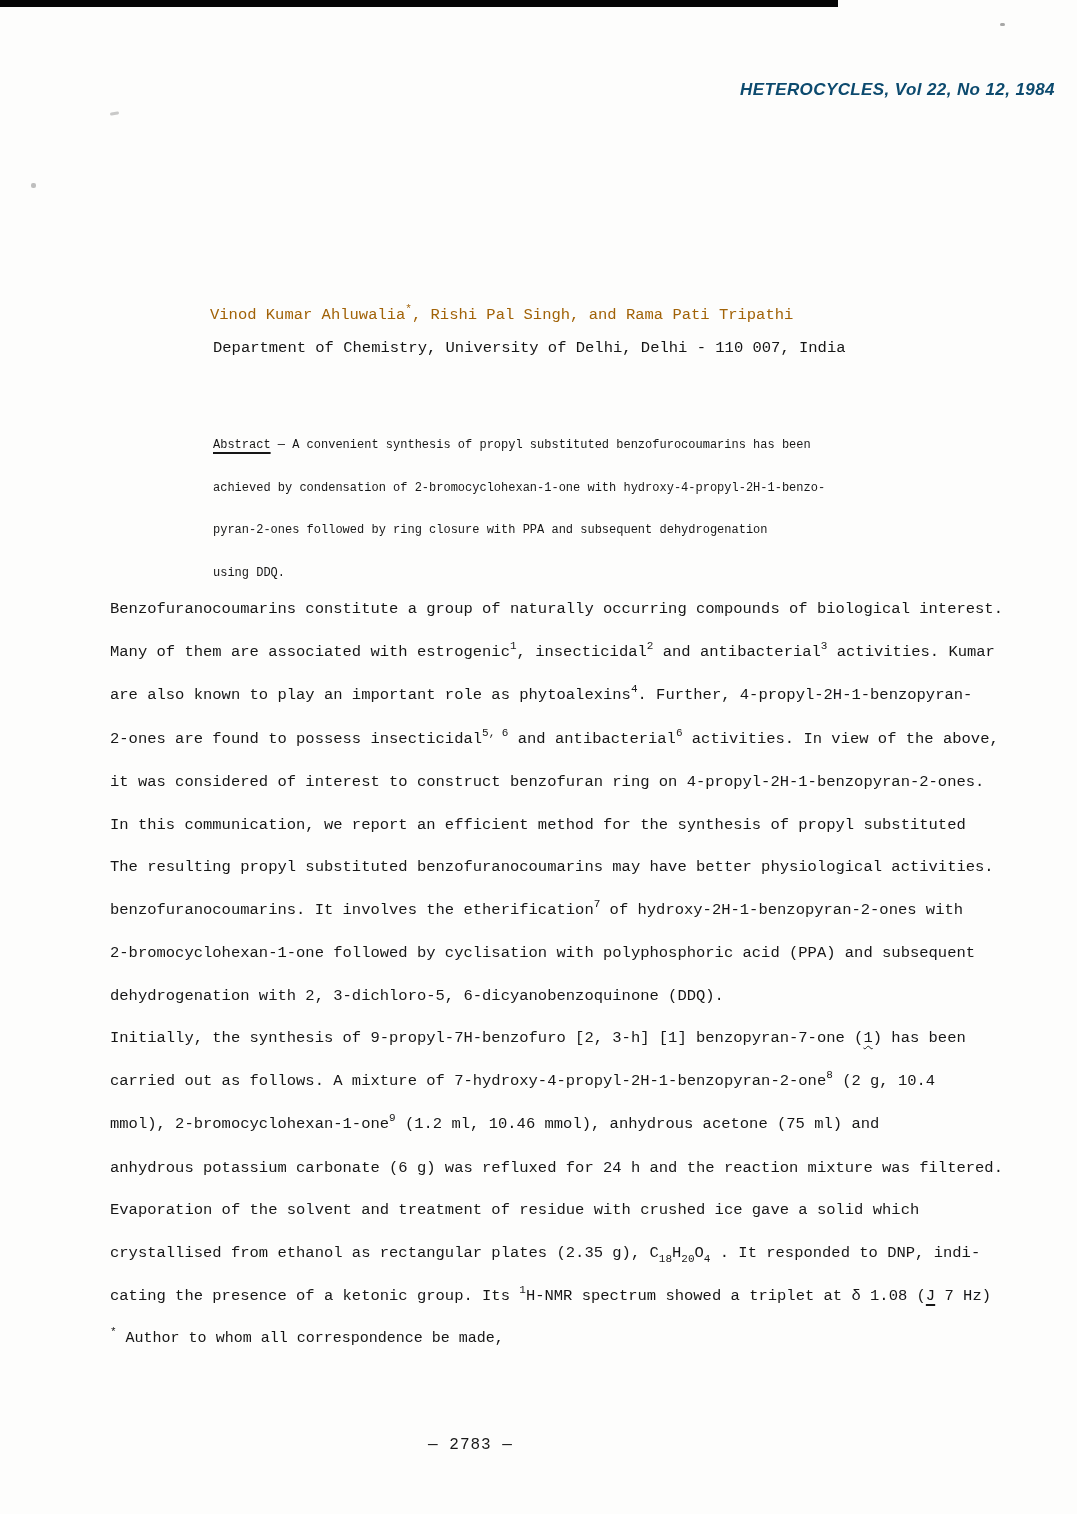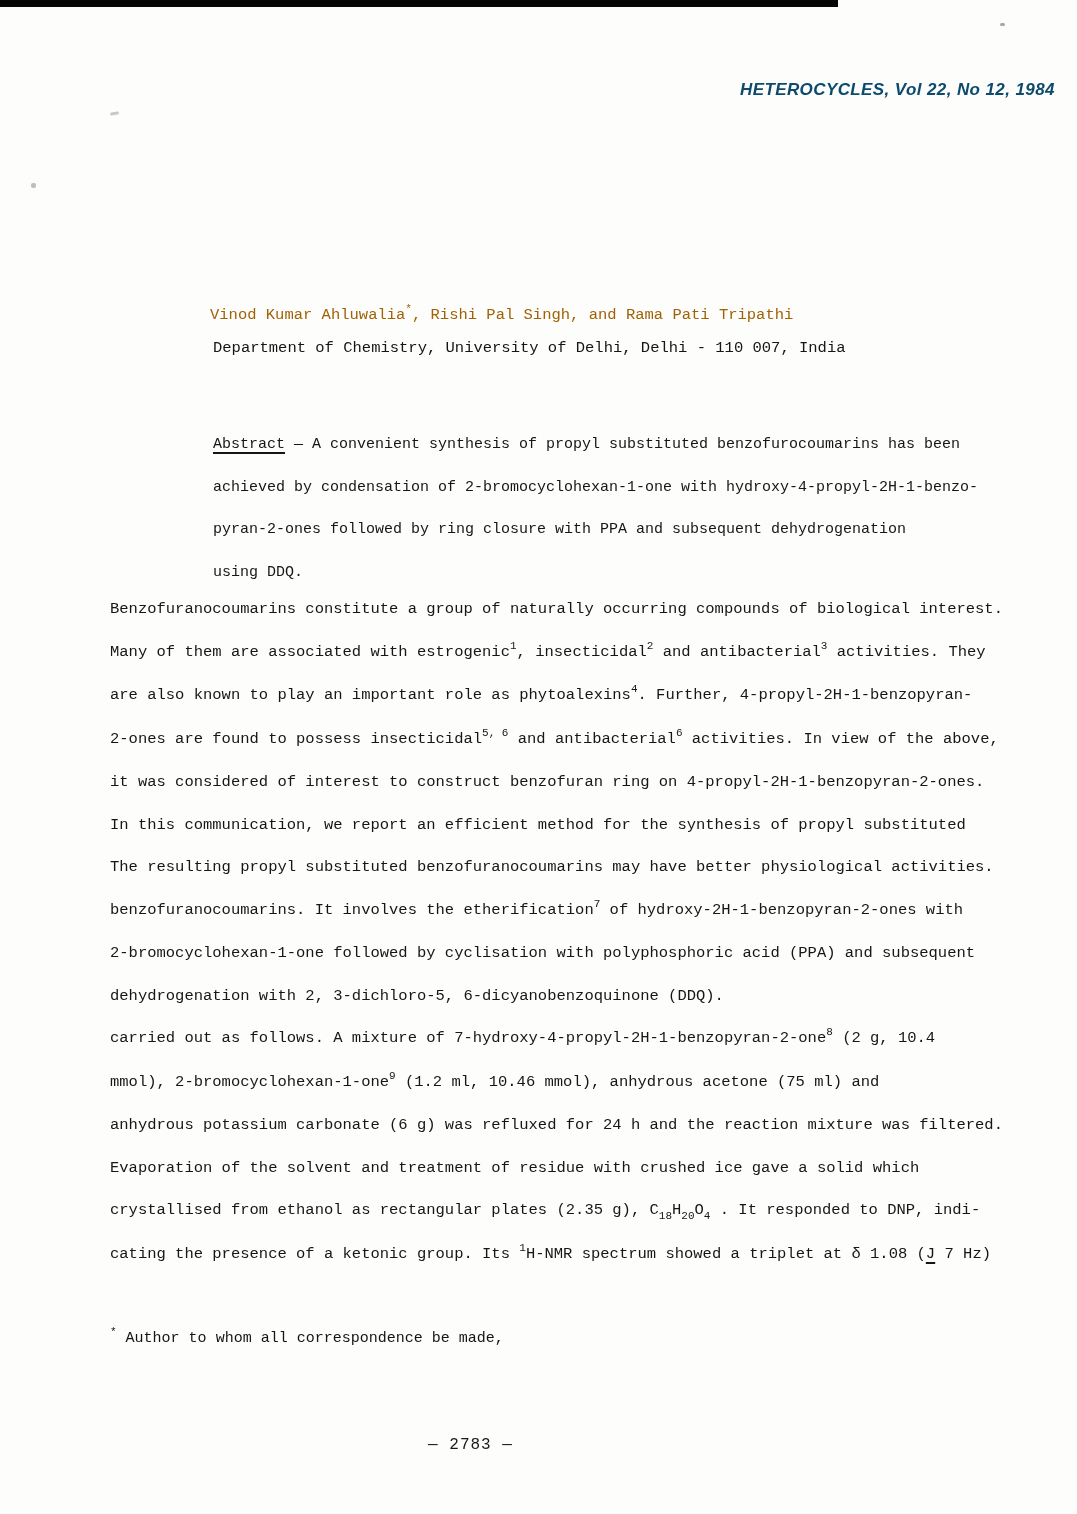--- a/index.html
+++ b/index.html
@@ -37,21 +37,21 @@
     position:absolute;left:210px;top:306px;
     font-size:15.5px;white-space:nowrap;color:#a16207;
   }
   .affiliation{
     position:absolute;left:213px;top:339px;
     font-size:15.5px;white-space:nowrap;color:#151515;
   }
   .abstract{
     position:absolute;left:213px;top:424px;width:810px;
   }
-  .abstract .tline{line-height:42.5px;font-size:15px;white-space:nowrap;}
+  .abstract .tline{line-height:42.5px;font-size:12px;white-space:nowrap;}
   .body-text{
     position:absolute;left:110px;top:588px;width:950px;
   }
   .body-text .tline{line-height:42.5px;font-size:15.5px;white-space:nowrap;}
   .footnote{
     position:absolute;left:110px;top:1330px;
     font-size:15px;white-space:nowrap;color:#151515;text-align:right;
   }
   .page-number{
     position:absolute;left:0;top:1436px;width:941px;
@@ -82,29 +82,30 @@
 
   <div class="abstract typed">
       <div class="tline"><span class="run-u">Abstract</span><span> — A convenient synthesis of propyl substituted benzofurocoumarins has been</span></div>
       <div class="tline"><span>achieved by condensation of 2-bromocyclohexan-1-one with hydroxy-4-propyl-2H-1-benzo-</span></div>
       <div class="tline"><span>pyran-2-ones followed by ring closure with PPA and subsequent dehydrogenation</span></div>
       <div class="tline"><span>using DDQ.</span></div>
     </div>
 
   <div class="body-text typed">
       <div class="tline"><span>Benzofuranocoumarins constitute a group of naturally occurring compounds of biological interest.</span></div>
-      <div class="tline"><span>Many of them are associated with estrogenic</span><span class="run-sup">1</span><span>, insecticidal</span><span class="run-sup">2</span><span> and antibacterial</span><span class="run-sup">3</span><span> activities.  They</span></div>
+      <div class="tline"><span>Many of them are associated with estrogenic</span><span class="run-sup">1</span><span>, insecticidal</span><span class="run-sup">2</span><span> and antibacterial</span><span class="run-sup">3</span><span> activities.  Kumar</span></div>
       <div class="tline"><span>are also known to play an important role as phytoalexins</span><span class="run-sup">4</span><span>.  Further, 4-propyl-2H-1-benzopyran-</span></div>
       <div class="tline"><span>2-ones are found to possess insecticidal</span><span class="run-sup">5, 6</span><span> and antibacterial</span><span class="run-sup">6</span><span> activities.   In view of the above,</span></div>
       <div class="tline"><span>it was considered of interest to construct benzofuran ring on 4-propyl-2H-1-benzopyran-2-ones.</span></div>
       <div class="tline"><span>In this communication, we report an efficient method for the synthesis of propyl substituted</span></div>
       <div class="tline"><span>The resulting propyl substituted benzofuranocoumarins may have better physiological activities.</span></div>
       <div class="tline"><span>benzofuranocoumarins.  It involves the etherification</span><span class="run-sup">7</span><span> of hydroxy-2H-1-benzopyran-2-ones with</span></div>
       <div class="tline"><span>2-bromocyclohexan-1-one followed by cyclisation with polyphosphoric acid (PPA) and subsequent</span></div>
       <div class="tline"><span>dehydrogenation with 2, 3-dichloro-5, 6-dicyanobenzoquinone (DDQ).</span></div>
+      <div class="tline"><span>Initially, the synthesis of 9-propyl-7H-benzofuro [2, 3-h] [1]  benzopyran-7-one (</span><span class="run-wavy">1</span><span>) has been</span></div>
       <div class="tline"><span>carried out as follows.  A mixture of 7-hydroxy-4-propyl-2H-1-benzopyran-2-one</span><span class="run-sup">8</span><span> (2 g, 10.4</span></div>
       <div class="tline"><span>mmol), 2-bromocyclohexan-1-one</span><span class="run-sup">9</span><span> (1.2 ml, 10.46 mmol), anhydrous acetone (75 ml) and</span></div>
       <div class="tline"><span>anhydrous potassium carbonate (6 g) was refluxed for 24 h and the reaction mixture was filtered.</span></div>
       <div class="tline"><span>Evaporation of the solvent and treatment of residue with crushed ice gave a solid which</span></div>
       <div class="tline"><span>crystallised from ethanol as rectangular plates  (2.35 g), C</span><span class="run-sub">18</span><span>H</span><span class="run-sub">20</span><span>O</span><span class="run-sub">4</span><span> .  It responded to DNP, indi-</span></div>
       <div class="tline"><span>cating the presence of a ketonic group.  Its </span><span class="run-sup">1</span><span>H-NMR spectrum showed a triplet at δ 1.08 (</span><span class="run-u">J</span><span> 7 Hz)</span></div>
     </div>
 
   <div class="footnote typed"><span class="run-sup">*</span><span> Author to whom all correspondence be made,</span></div>
 

